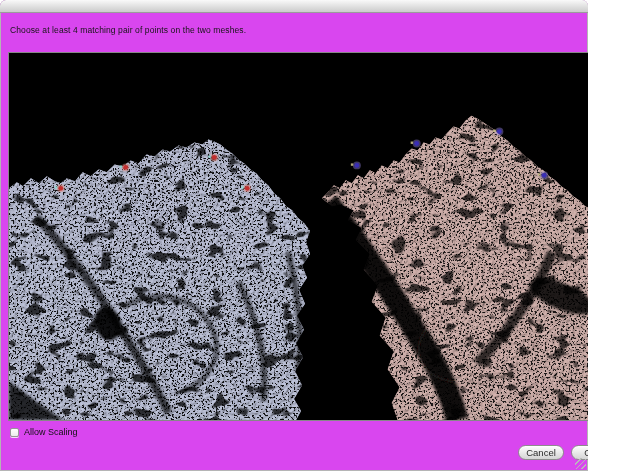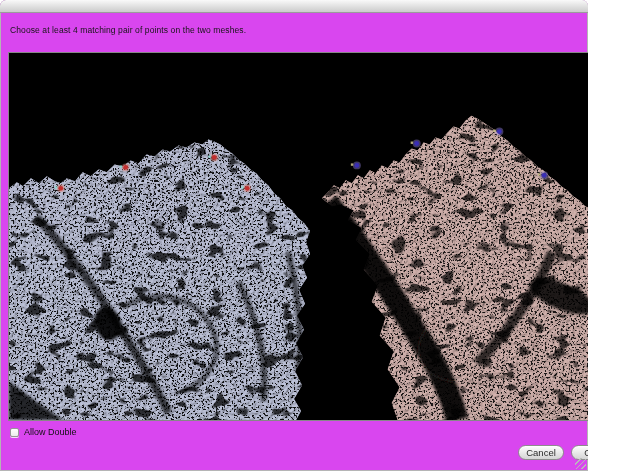--- a/index.html
+++ b/index.html
@@ -154,20 +154,20 @@
             <circle cx="537" cy="123" r="4" fill="#8f7fd8" opacity="0.45"></circle>
             <circle cx="537" cy="123" r="2.4" fill="#3a2eb5"></circle>
             <rect x="531" y="121" width="2.4" height="2.4" fill="#c5bd85" opacity="0.9"></rect>
           </g>
       </g>
     </svg>
   </div>
 
   <div class="checkbox-row">
     <div class="checkbox" role="checkbox" aria-checked="false"></div>
-    <span class="checkbox-label">Allow Double</span>
+    <span class="checkbox-label">Allow Scaling</span>
   </div>
 
   <button class="btn btn-cancel">Cancel</button>
   <button class="btn btn-ok">OK</button>
 
   <div class="resize-grip"></div>
 </div>
 
 </body></html>

